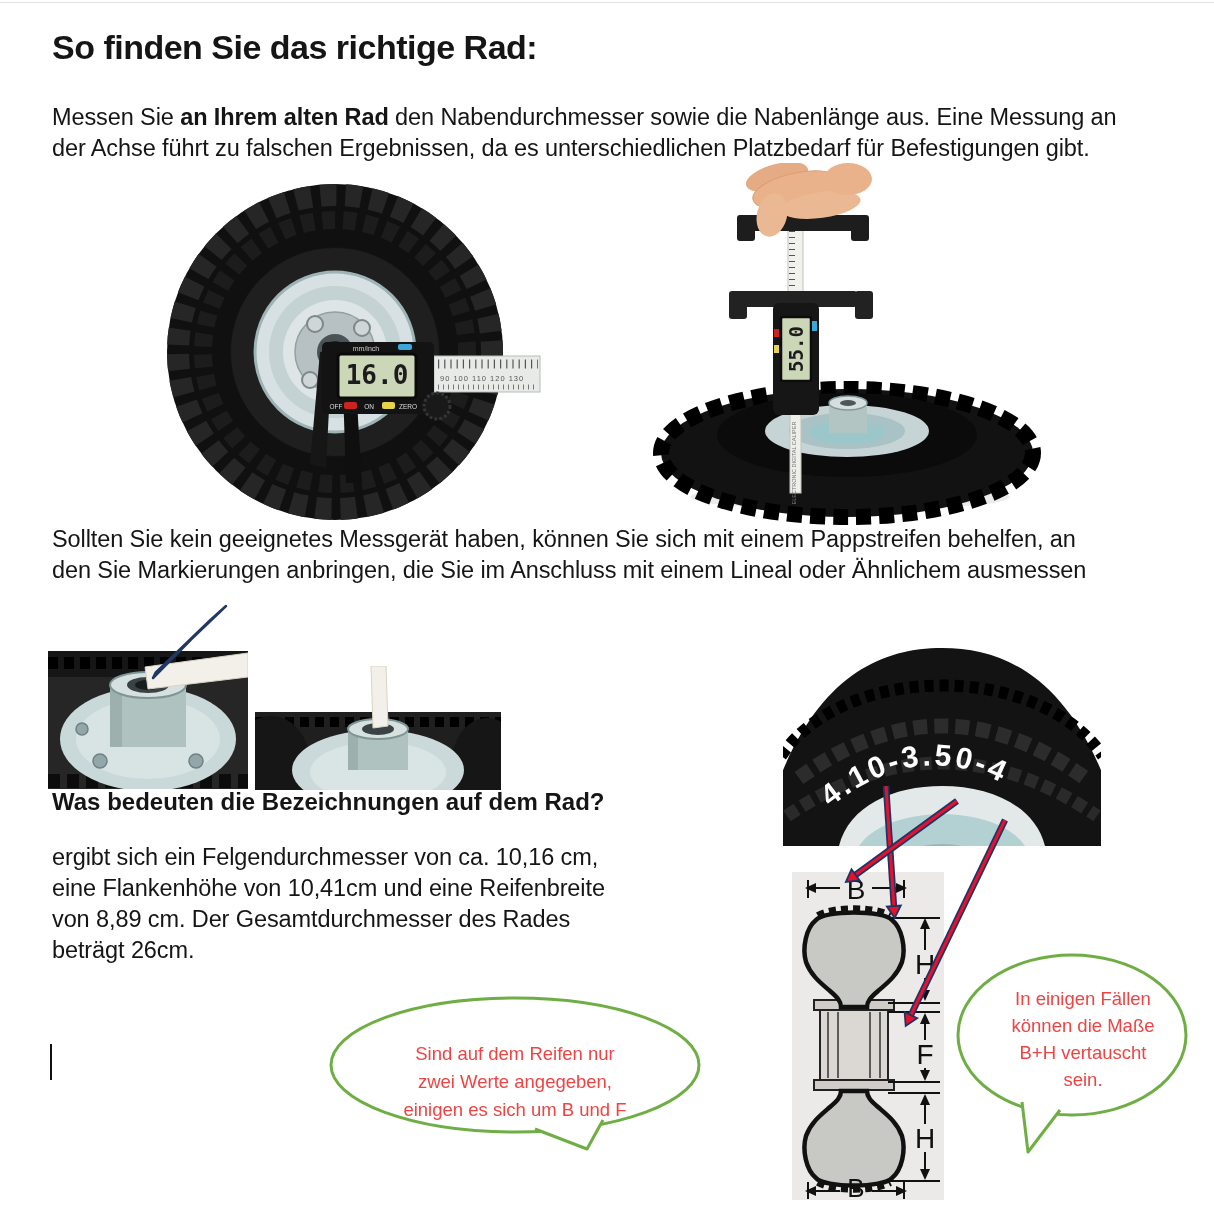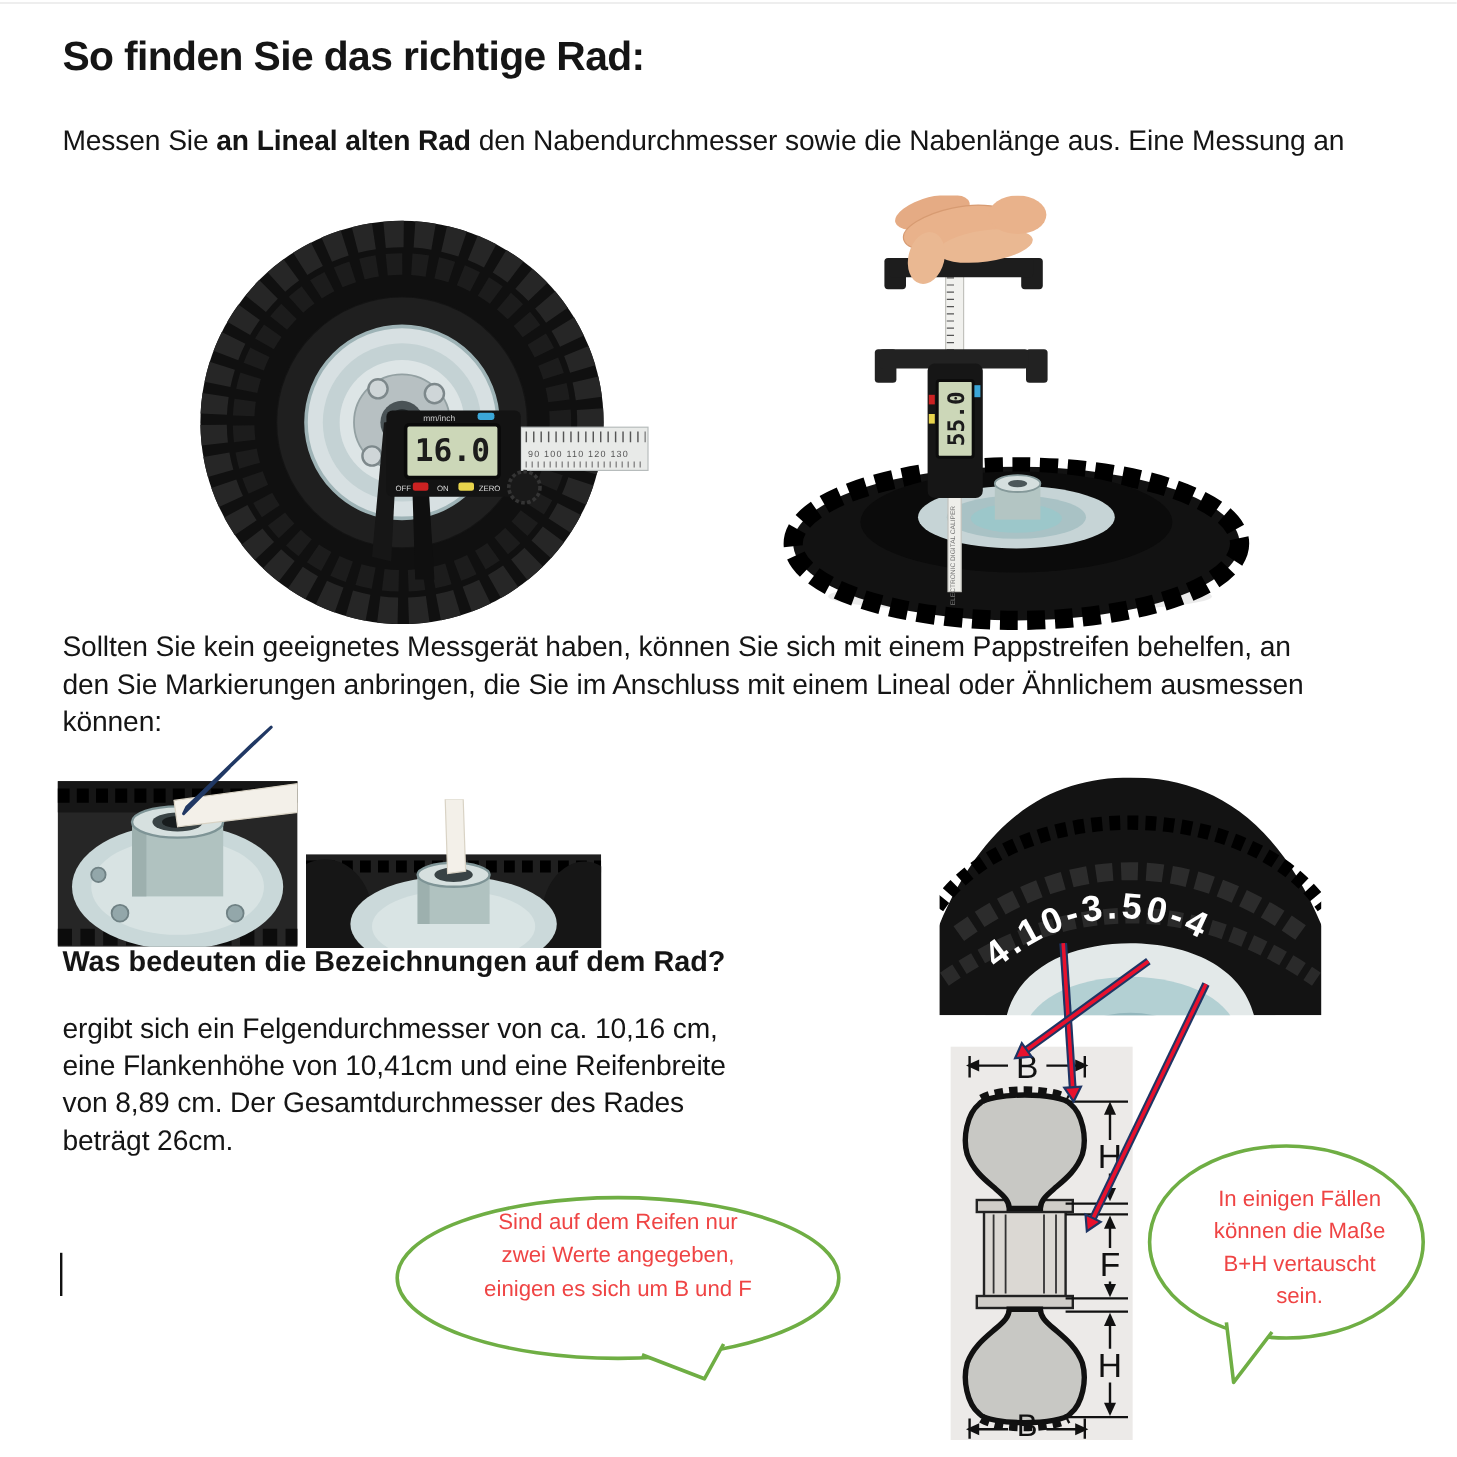--- a/index.html
+++ b/index.html
@@ -19,21 +19,22 @@
   .lcd{font-family:"DejaVu Sans Mono", monospace;font-weight:bold;}
 </style>
 </head>
 <body>
 
 <div class="page">
 
   <div class="abs h1" style="left:52px;top:28px;">So finden Sie das richtige Rad:</div>
 
   <div class="abs" style="left:52px;top:102px;">
-    <div class="body-line"><span>Messen Sie </span><span style="font-weight:bold">an Lineal alten Rad</span><span> den Nabendurchmesser sowie die Nabenlänge aus. Eine Messung an</span></div>
+    <div class="body-line"><span>Messen Sie </span><span style="font-weight:bold">an Ihrem alten Rad</span><span> den Nabendurchmesser sowie die Nabenlänge aus. Eine Messung an</span></div>
+    <div class="body-line">der Achse führt zu falschen Ergebnissen, da es unterschiedlichen Platzbedarf für Befestigungen gibt.</div>
   </div>
 
   <svg class="abs" style="left:138px;top:178px;" width="404" height="350" viewBox="0 0 404 350">
     <circle cx="197" cy="174" r="168" fill="#101010"></circle>
     <circle cx="197" cy="174" r="157" fill="none" stroke="#262626" stroke-width="22" stroke-dasharray="16 9"></circle>
     <circle cx="197" cy="174" r="132" fill="none" stroke="#1c1c1c" stroke-width="18" stroke-dasharray="13 8"></circle>
     <circle cx="197" cy="174" r="105" fill="#141414"></circle>
     <circle cx="197" cy="174" r="92" fill="none" stroke="#1f1f1f" stroke-width="24"></circle>
     <circle cx="197" cy="174" r="80" fill="#d7e0e2" stroke="#9eb3b6" stroke-width="3"></circle>
     <circle cx="197" cy="174" r="66" fill="#c4d2d4"></circle>
@@ -103,21 +104,20 @@
       <ellipse cx="152" cy="27" rx="45" ry="17" fill="#e9b28b" stroke="#d79b72" stroke-width="1" transform="rotate(-12 152 27)"></ellipse>
       <ellipse cx="176" cy="42" rx="40" ry="13" fill="#eab892" transform="rotate(-8 176 42)"></ellipse>
       <ellipse cx="203" cy="16" rx="24" ry="16" fill="#e9b28b"></ellipse>
       <ellipse cx="127" cy="52" rx="15" ry="22" fill="#eab892" transform="rotate(14 127 52)"></ellipse>
     </g>
   </svg>
 
   <div class="abs" style="left:52px;top:524px;">
     <div class="body-line">Sollten Sie kein geeignetes Messgerät haben, können Sie sich mit einem Pappstreifen behelfen, an</div>
     <div class="body-line">den Sie Markierungen anbringen, die Sie im Anschluss mit einem Lineal oder Ähnlichem ausmessen</div>
-    <div class="body-line">können:</div>
   </div>
 
   <svg class="abs" style="left:48px;top:603px;" width="200" height="186" viewBox="0 0 200 186">
     <rect x="0" y="48" width="200" height="138" fill="#262626"></rect>
     <rect x="0" y="48" width="200" height="26" fill="#161616"></rect>
     <path d="M0,60 H200" stroke="#000" stroke-width="12" stroke-dasharray="10 6" fill="none"></path>
     <path d="M0,178 H200" stroke="#0c0c0c" stroke-width="14" stroke-dasharray="12 7" fill="none"></path>
     <ellipse cx="100" cy="136" rx="88" ry="52" fill="#c9d8d9"></ellipse>
     <ellipse cx="100" cy="136" rx="72" ry="40" fill="#d8e3e3"></ellipse>
     <circle cx="52" cy="158" r="7" fill="#93a7aa" stroke="#6f8184" stroke-width="1.5"></circle>
@@ -253,21 +253,21 @@
       <line x1="175" y1="50" x2="80" y2="247" stroke="#1e3564" stroke-width="6.5"></line>
       <line x1="175" y1="50" x2="80" y2="247" stroke="#e8112d" stroke-width="3"></line>
       <polygon points="75.7,256 74.6,242.2 87.2,248.2" fill="#e8112d" stroke="#1e3564" stroke-width="1.8"></polygon>
     </g>
   </svg>
 
   <svg class="abs" style="left:323px;top:993px;" width="390" height="170" viewBox="0 0 390 170">
     <ellipse cx="192" cy="72" rx="184" ry="67" fill="#fff" stroke="#6fae44" stroke-width="3"></ellipse>
     <path d="M 212,136 L 264,156 L 280,127" fill="#fff" stroke="#6fae44" stroke-width="3" stroke-linejoin="round"></path>
   </svg>
-  <div class="abs bubble-text" style="left:355px;top:1004px;width:320px;">
+  <div class="abs bubble-text" style="left:355px;top:1040px;width:320px;">
     <div>Sind auf dem Reifen nur</div>
     <div>zwei Werte angegeben,</div>
     <div>einigen es sich um B und F</div>
   </div>
 
   <svg class="abs" style="left:948px;top:943px;" width="250" height="215" viewBox="0 0 250 215">
     <ellipse cx="124" cy="92" rx="114" ry="80" fill="#fff" stroke="#6fae44" stroke-width="3"></ellipse>
     <path d="M 74,159 L 80,209 L 112,167" fill="#fff" stroke="#6fae44" stroke-width="3" stroke-linejoin="round"></path>
   </svg>
   <div class="abs bubble-text rt" style="left:988px;top:985px;width:190px;">

